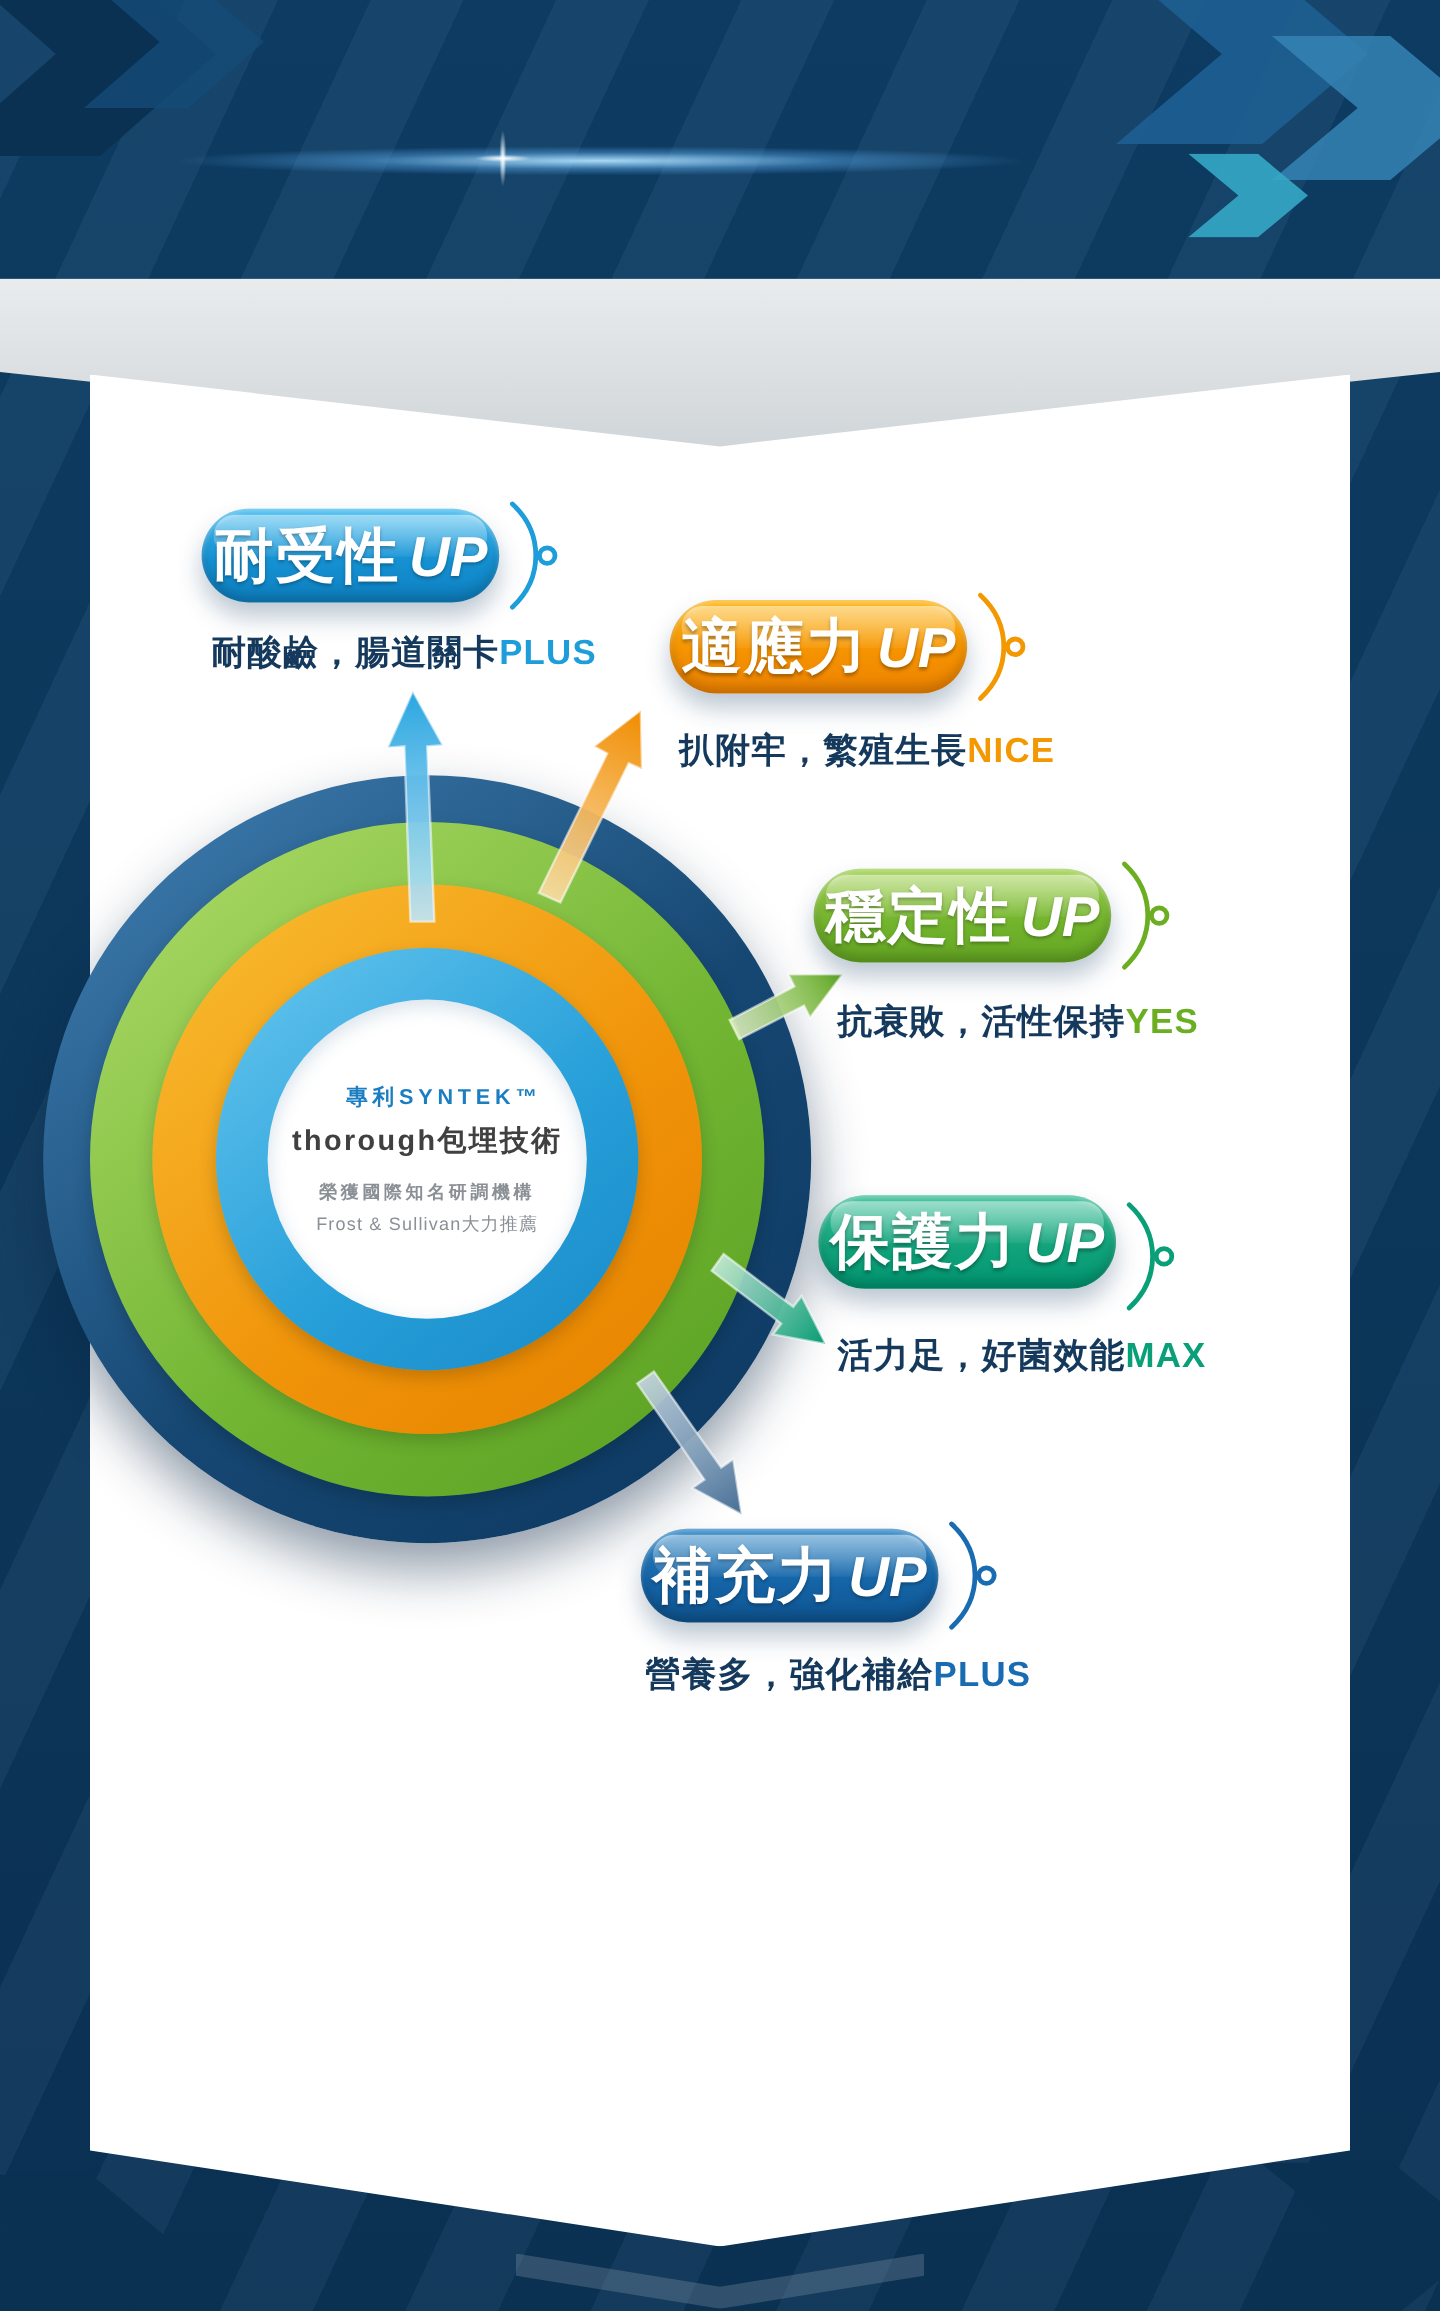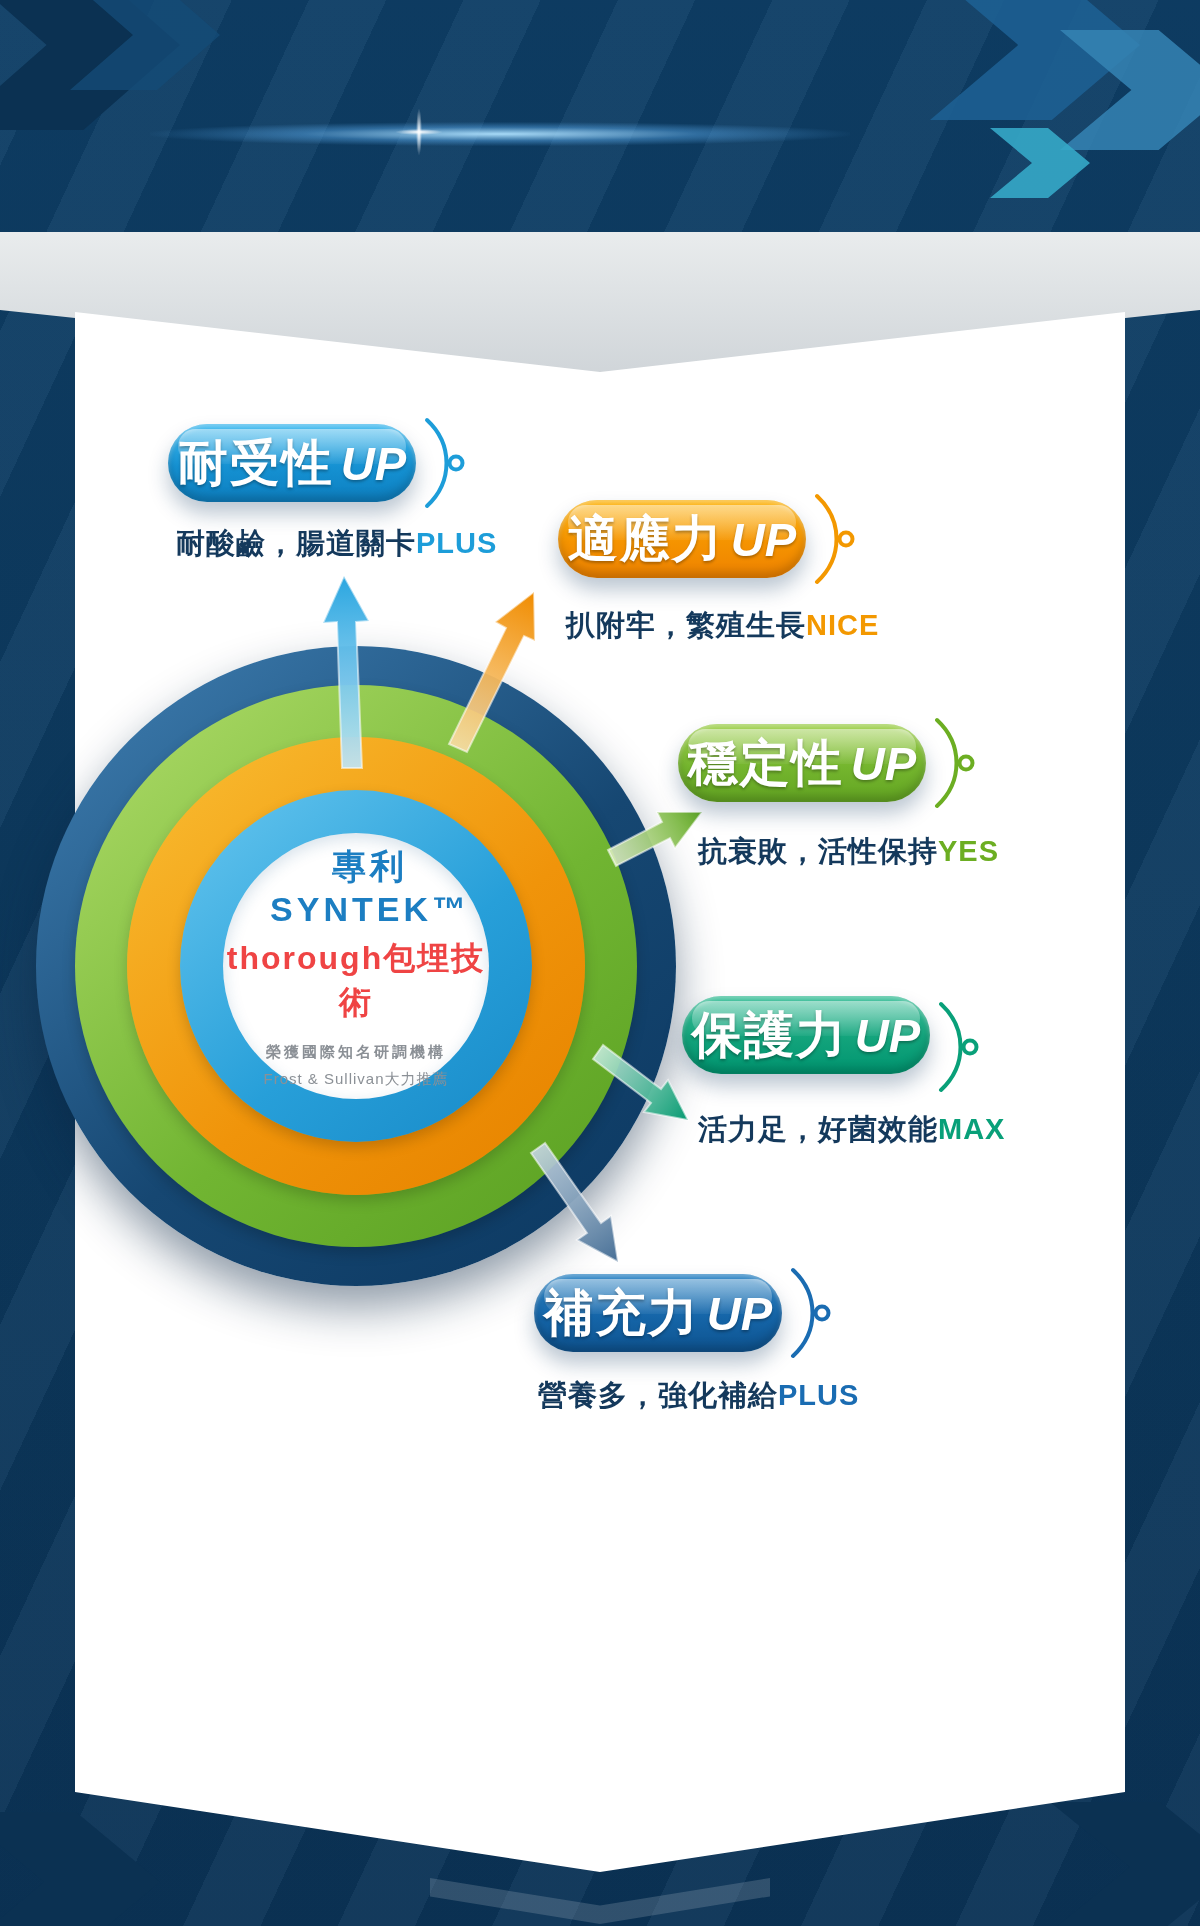--- a/index.html
+++ b/index.html
@@ -59,22 +59,22 @@
   .r1 { width:640px; height:640px; background: linear-gradient(140deg,#3b79ab 8%,#164772 55%,#0d3a63 92%);
         box-shadow: 0 22px 45px rgba(8,35,65,.45); }
   .r2 { width:562px; height:562px; background: linear-gradient(140deg,#a8d763 8%,#71b532 58%,#5da324 92%);
         box-shadow: 0 6px 14px rgba(0,0,0,.18); }
   .r3 { width:458px; height:458px; background: linear-gradient(140deg,#f8b92e 8%,#f0940a 58%,#e88500 92%);
         box-shadow: 0 6px 14px rgba(0,0,0,.18); }
   .r4 { width:352px; height:352px; background: linear-gradient(140deg,#5ec1ec 8%,#279fd9 58%,#1b8ecb 92%);
         box-shadow: 0 6px 14px rgba(0,0,0,.18); }
   .r5 { width:266px; height:266px; background:#ffffff; flex-direction:column; text-align:center;
         box-shadow: inset 0 5px 16px rgba(30,90,140,.18); }
-  .core-line1 { font-size:34px; font-weight:bold; color:#1c7ec2; letter-spacing:4px;margin-left:28px; }
-  .core-line2 { font-size:32px; font-weight:bold; color:#ef4444; letter-spacing:2px; margin-top:8px; }
+  .core-line1 { font-size:18px; font-weight:bold; color:#1c7ec2; letter-spacing:4px;margin-left:28px; }
+  .core-line2 { font-size:24px; font-weight:bold; color:#404040; letter-spacing:2px; margin-top:8px; }
   .core-line3 { font-size:15px; font-weight:bold; color:#8b9096; letter-spacing:3px; margin-top:18px; }
   .core-line4 { font-size:15px; font-weight:normal; color:#8b9096; letter-spacing:1px; margin-top:8px; }
 
   
   .arrows { position:absolute; inset:0; z-index:4; pointer-events:none; }
 
   
   .badge {
     position:absolute; width:248px; height:78px; border-radius:39px; z-index:5;
     display:flex; align-items:center; justify-content:center; color:#fff;

